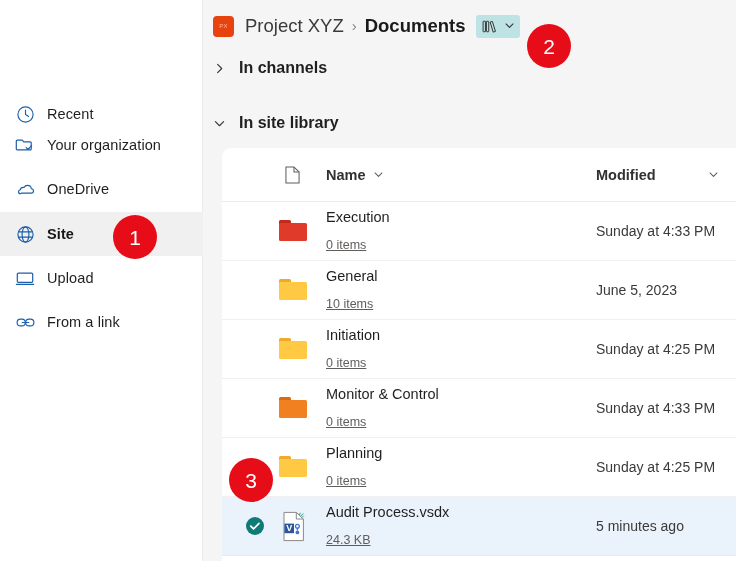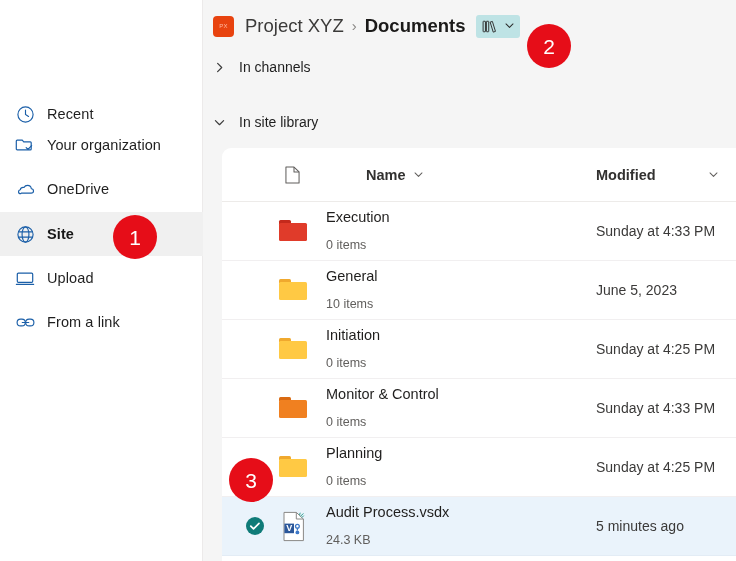--- a/index.html
+++ b/index.html
@@ -116,22 +116,22 @@
     display: flex;
     align-items: center;
     cursor: pointer;
   }
   .section-head .sec-chev {
     width: 20px;
     color: #3c3c3c;
     display: flex; align-items: center; justify-content: flex-start;
   }
   .section-head .sec-title {
-    font-size: 14px;
-    font-weight: normal;
+    font-size: 16px;
+    font-weight: bold;
     color: #1f1f1f;
     margin-left: 6px;
     white-space: nowrap;
   }
   #sec-channels { top: 59px; }
   #sec-library  { top: 114px; }
 
   
   #panel {
     position: absolute;
@@ -153,21 +153,20 @@
     left: 60px;
     width: 20px; height: 22px;
     display: flex; align-items: center; justify-content: center;
     color: #605e5c;
   }
   .col-name {
     position: absolute;
     left: 104px;
     display: flex; align-items: center;
     cursor: pointer;
-    margin-left: 40px;
   }
   .col-modified {
     position: absolute;
     left: 374px;
     display: flex; align-items: center;
     cursor: pointer;
     gap: 45px;
   }
   .col-label {
     font-size: 14.5px;
@@ -210,20 +209,21 @@
     color: #201f1e;
     line-height: 18px;
     white-space: nowrap;
   }
   .fsub {
     font-size: 12.5px;
     color: #605e5c;
     line-height: 17px;
     margin-top: 11px;
     white-space: nowrap;
+    text-decoration: underline;
   }
   .fmod {
     position: absolute;
     left: 374px;
     font-size: 14px;
     color: #3b3a39;
     white-space: nowrap;
   }
 
   

